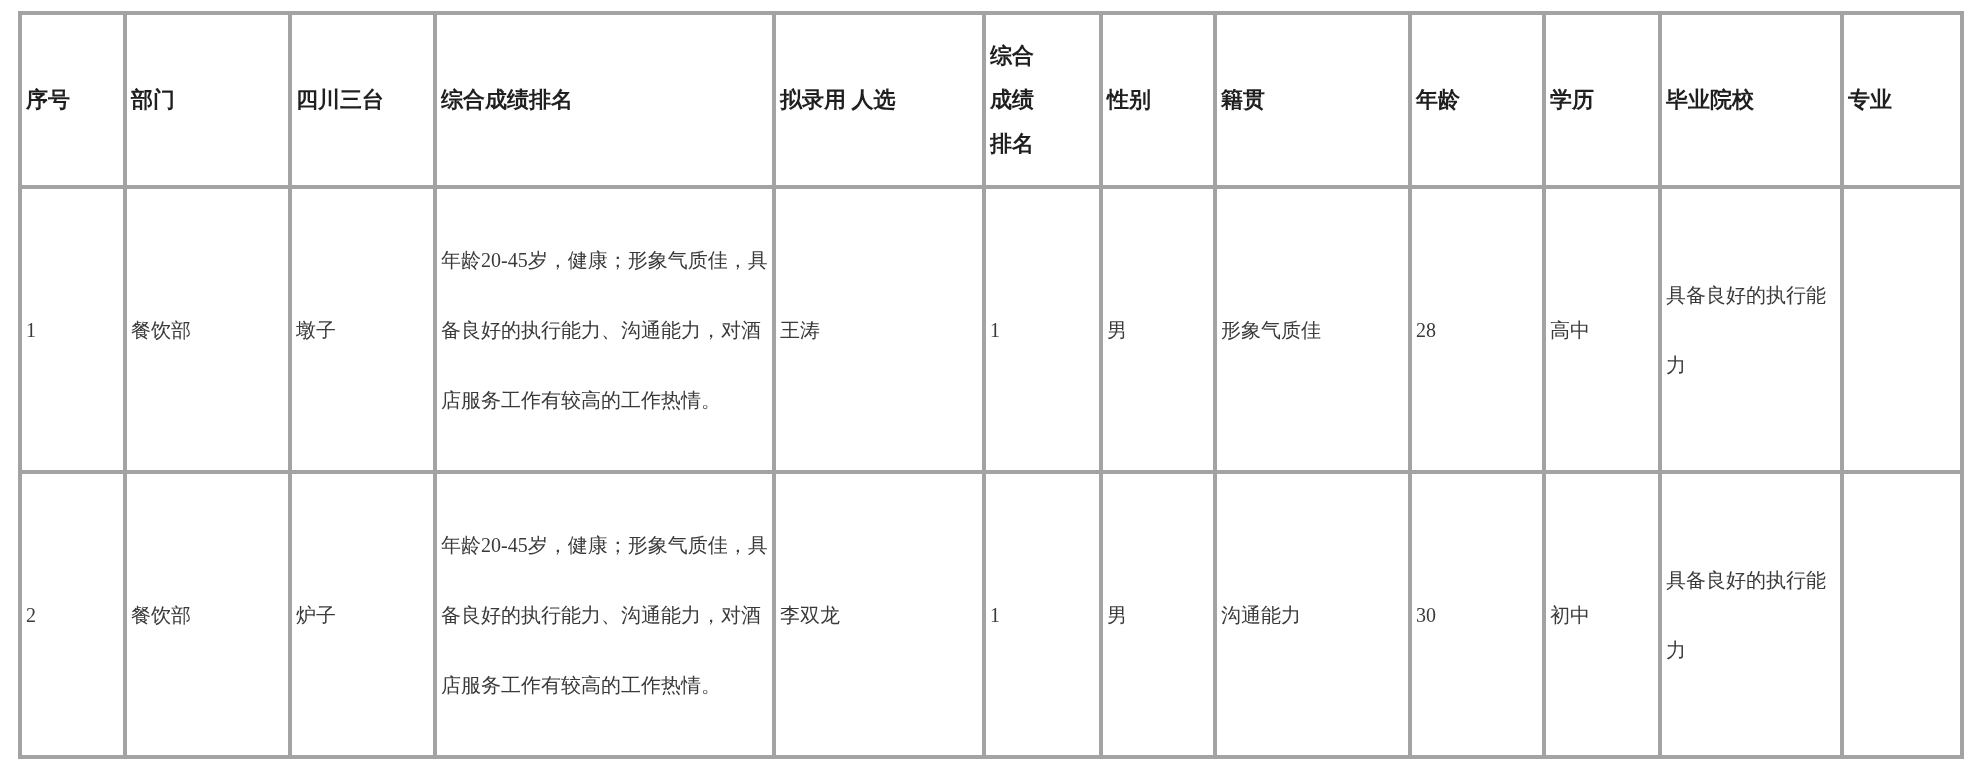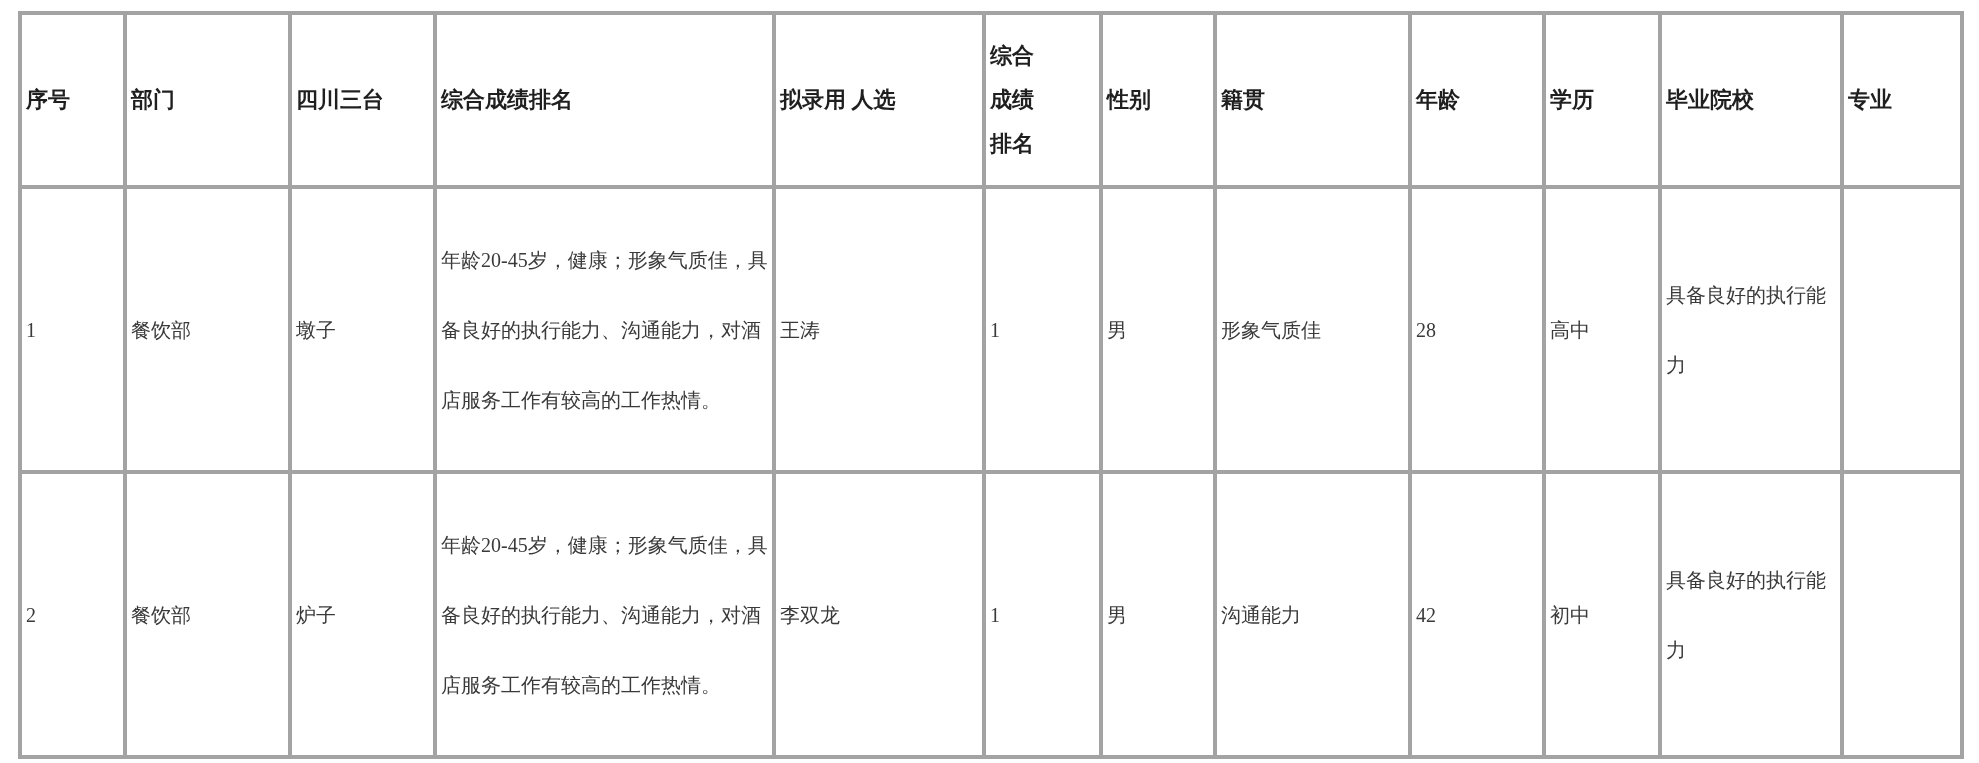--- a/index.html
+++ b/index.html
@@ -115,20 +115,20 @@
       </tr>
       <tr class="body-row">
         <td>2</td>
         <td>餐饮部</td>
         <td>炉子</td>
         <td class="req-cell">年龄20-45岁，健康；形象气质佳，具备良好的执行能力、沟通能力，对酒店服务工作有较高的工作热情。</td>
         <td>李双龙</td>
         <td>1</td>
         <td>男</td>
         <td>沟通能力</td>
-        <td>42</td>
+        <td>30</td>
         <td>初中</td>
         <td class="school-cell">具备良好的执行能力</td>
         <td></td>
       </tr>
     </tbody>
   </table>
 </div>
 
 </body></html>

